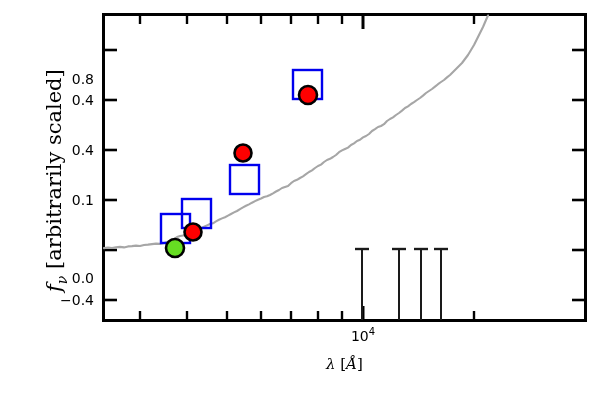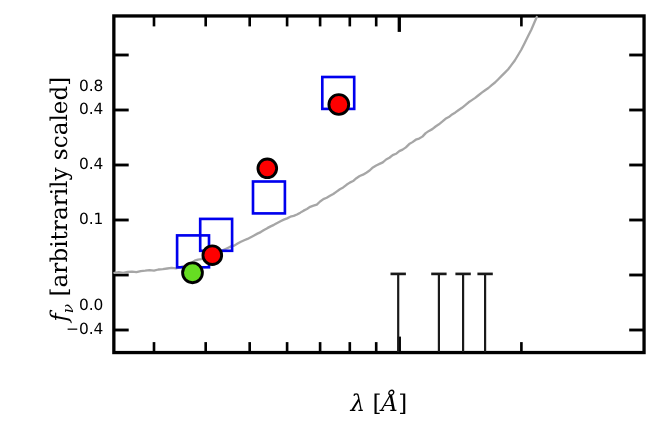--- a/index.html
+++ b/index.html
@@ -19,21 +19,21 @@
     font-family:"DejaVu Serif","Liberation Serif",serif;
     color:#000;
     white-space:nowrap;
     pointer-events:none;
   }
   .xlabel{
     position:absolute;
     left:103px; top:355px;
     width:483px;
     text-align:center;
-    font-size:21px;
+    font-size:15px;
     font-family:"DejaVu Serif","Liberation Serif",serif;
     color:#000;
   }
   .annot{
     position:absolute;
     font-size:16.5px;
     font-weight:bold;
     font-family:"DejaVu Sans","Liberation Sans",sans-serif;
     letter-spacing:-0.2px;
   }
@@ -169,20 +169,21 @@
   </svg>
 
 
   <div class="tklbl ytk" style="left:48px;top:42px;margin-top:29px;">0.8</div>
   <div class="tklbl ytk" style="left:48px;top:92px;">0.4</div>
   <div class="tklbl ytk" style="left:48px;top:142px;">0.4</div>
   <div class="tklbl ytk" style="left:48px;top:192px;">0.1</div>
   <div class="tklbl ytk" style="left:48px;top:242px;margin-top:28px;">0.0</div>
   <div class="tklbl ytk" style="left:40px;top:292px;width:54px;">−0.4</div>
 
+  <div class="tklbl xtk" style="left:328px;top:326px;">10<span class="sup">4</span></div>
 
   <div class="ylabel">
     <i class="mathit">f</i><span class="subn">ν</span>&nbsp;[arbitrarily&nbsp;scaled]
   </div>
   <div class="xlabel">
     <i class="mathit">λ</i>&nbsp;[<i class="mathit">Å</i>]
   </div>
 
 </div>
 

